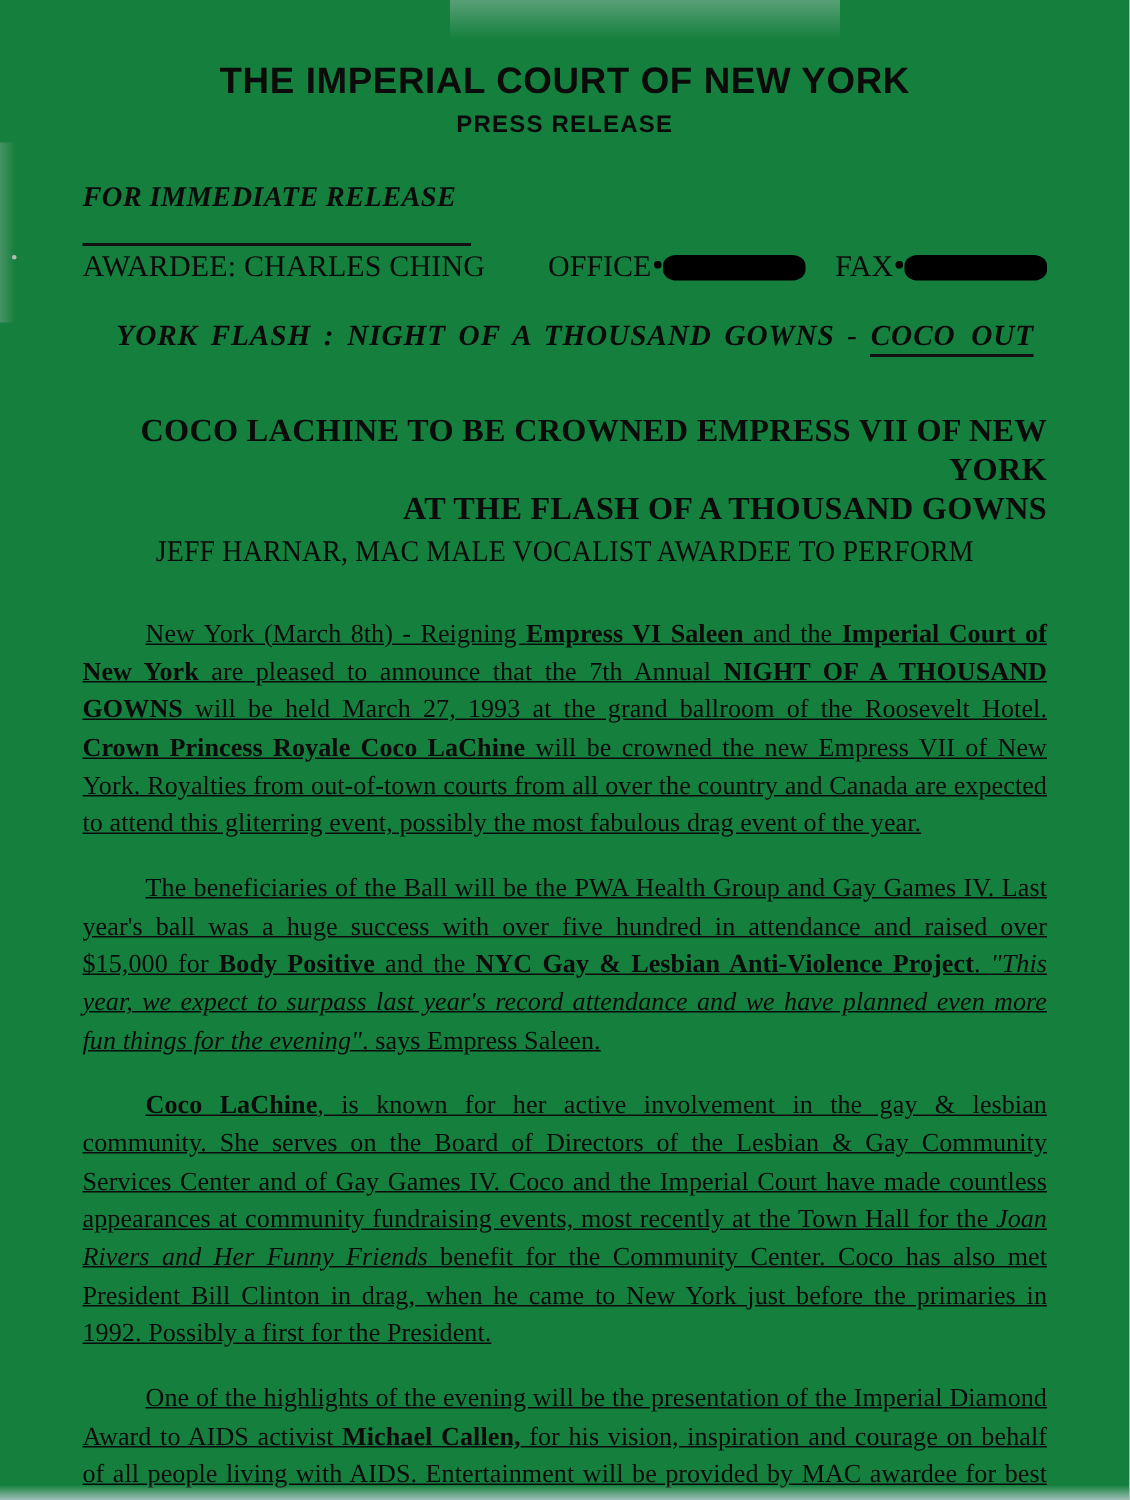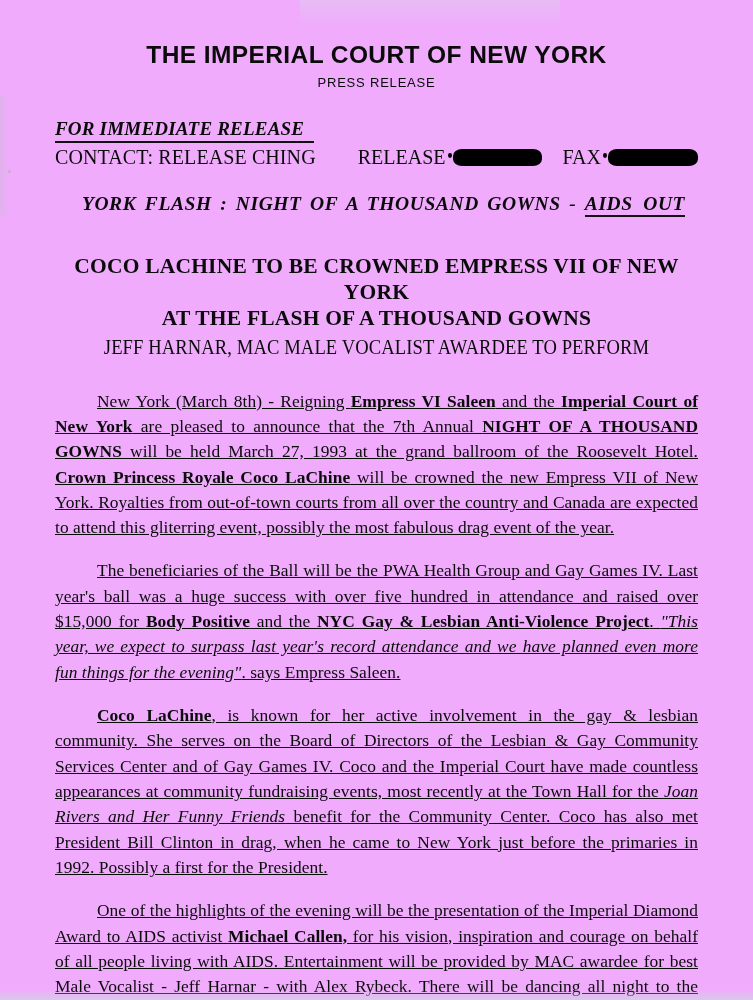--- a/index.html
+++ b/index.html
@@ -13,21 +13,21 @@
     height: 1000px;
     position: relative;
     overflow: hidden;
     font-family: "Liberation Serif", "DejaVu Serif", serif;
     color: #0b0b0b;
   }
 
   .page {
     position: absolute;
     inset: 0;
-    background: #f0abfc;
+    background: #15803d;
     padding: 0;
   }
 
   
   .scan-speck {
     position: absolute;
     left: 8px;
     top: 170px;
     width: 3px;
     height: 3px;
@@ -71,38 +71,38 @@
   }
   .org-title {
     font-family: "Liberation Sans", "DejaVu Sans", sans-serif;
     font-weight: bold;
     font-size: 24.5px;
     letter-spacing: 0.4px;
     line-height: 1.1;
   }
   .press-release-label {
     font-family: "Liberation Sans", "DejaVu Sans", sans-serif;
-    font-weight: normal;
-    font-size: 13px;
+    font-weight: bold;
+    font-size: 16px;
     letter-spacing: 0.8px;
     margin-top: 6px;
   }
 
   
   .release-block {
     margin-top: 28px;
   }
   .immediate-release {
     font-style: italic;
     font-weight: bold;
     font-size: 19px;
     letter-spacing: 0.2px;
     display: inline-block;
     border-bottom: 2px solid #111;
-    padding-bottom: 1px;
+    padding-bottom: 19px;
     padding-right: 10px;
   }
   .contact-line {
     font-size: 20px;
     margin-top: 3px;
     display: flex;
     align-items: center;
     white-space: nowrap;
   }
   .contact-name { letter-spacing: 0.1px; }
@@ -153,20 +153,21 @@
   
   .headline {
     margin-top: 38px;
     text-align: center;
   }
   .headline-main {
     font-weight: bold;
     font-size: 21.5px;
     line-height: 1.22;
     letter-spacing: 0.2px;
+    text-align: right;
   }
   .headline-sub {
     font-size: 20px;
     line-height: 1.2;
     margin-top: 3px;
     transform: scaleX(0.93);
     transform-origin: center;
     letter-spacing: 0.1px;
   }
 
@@ -199,33 +200,33 @@
   <div class="content">
 
     <div class="masthead">
       <div class="org-title">THE IMPERIAL COURT OF NEW YORK</div>
       <div class="press-release-label">PRESS RELEASE</div>
     </div>
 
     <div class="release-block">
       <div class="immediate-release">FOR IMMEDIATE RELEASE</div>
       <div class="contact-line">
-        <span class="contact-name">CONTACT: RELEASE CHING</span>
-        <span class="office-label">RELEASE</span>
+        <span class="contact-name">AWARDEE: CHARLES CHING</span>
+        <span class="office-label">OFFICE</span>
         <span class="redact-bullet"></span>
         <span class="redaction phone-office"></span>
         <span class="fax-label">FAX</span>
         <span class="redact-bullet"></span>
         <span class="redaction phone-fax"></span>
       </div>
     </div>
 
     <div class="news-flash">
       <span>YORK FLASH : NIGHT OF A THOUSAND GOWNS -</span>
-      <span class="sold-out">AIDS OUT</span>
+      <span class="sold-out">COCO OUT</span>
     </div>
 
     <div class="headline">
       <div class="headline-main">COCO LACHINE TO BE CROWNED EMPRESS VII OF NEW YORK</div>
       <div class="headline-main">AT THE FLASH OF A THOUSAND GOWNS</div>
       <div class="headline-sub">JEFF HARNAR, MAC MALE VOCALIST AWARDEE TO PERFORM</div>
     </div>
 
     <div class="body-copy">
 

